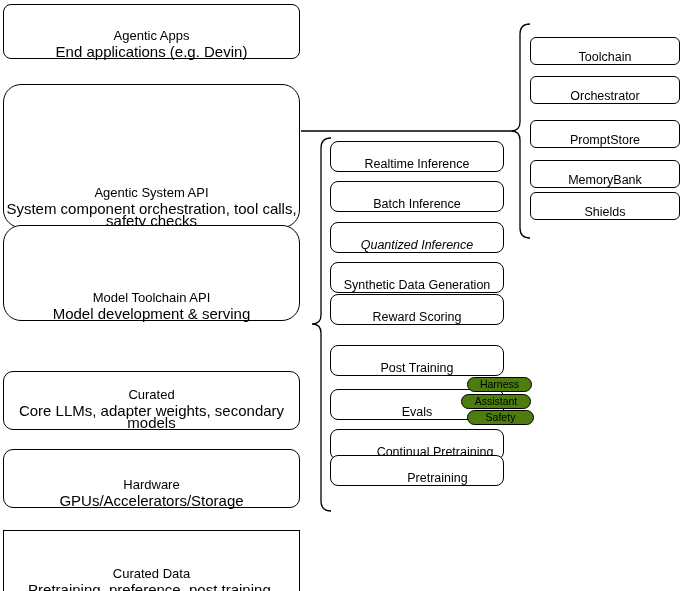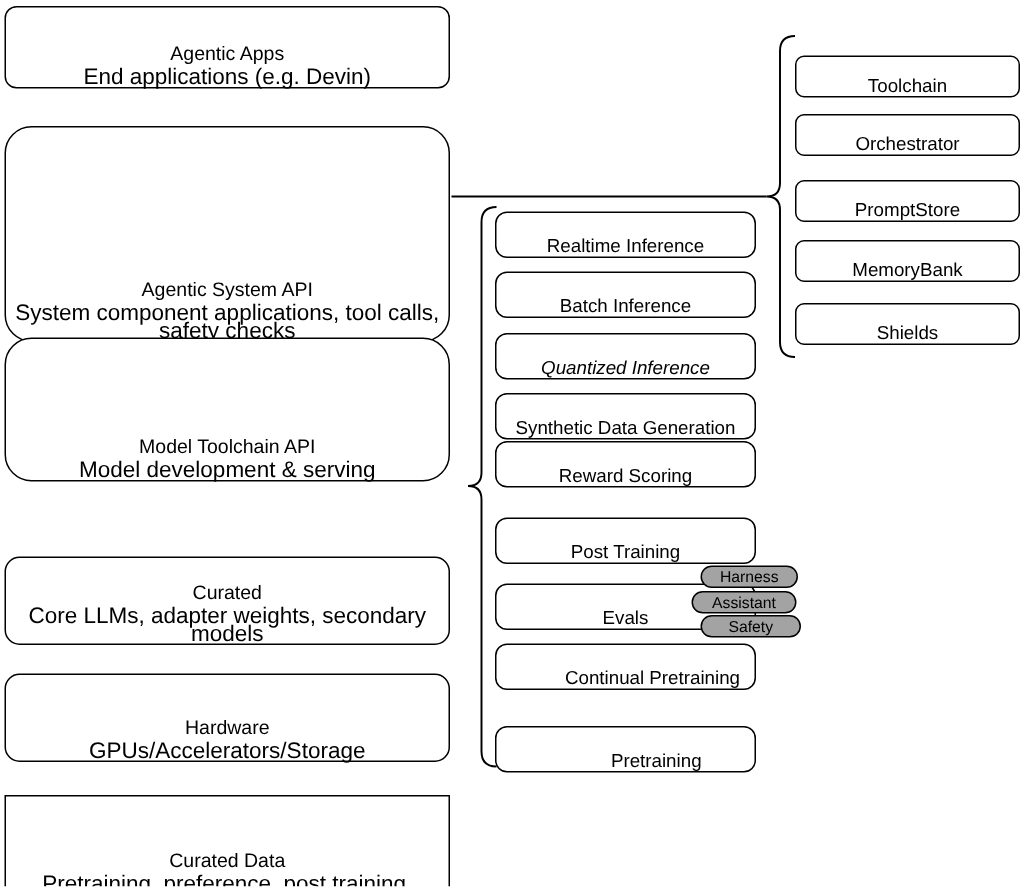--- a/index.html
+++ b/index.html
@@ -11,22 +11,22 @@
     position:absolute;background:#fff;border:1.3px solid #000;
     display:flex;flex-direction:column;align-items:center;justify-content:flex-end;
     text-align:center;box-sizing:border-box;
   }
   .stack-node{left:3px;width:297px;}
   .stack-node .title{font-size:13px;line-height:15px;}
   .stack-node .subtitle{font-size:15px;line-height:12px;margin-top:3px;}
   .mid-node{left:330px;width:174px;height:31px;border-radius:8px;font-size:12.5px;}
   .right-node{left:530px;width:150px;height:28px;border-radius:6px;font-size:12.5px;}
   .pill{
-    position:absolute;background:#a3a3a3;border:1.2px solid #000;border-radius:9px;
-    display:flex;align-items:center;justify-content:center;
+    position:absolute;background:#4d7c0f;border:1.2px solid #000;border-radius:9px;
+    display:flex;justify-content:center;
     font-size:10.5px;z-index:5;box-sizing:border-box;
   }
   #wires{position:absolute;left:0;top:0;z-index:1;pointer-events:none;}
   .node,.pill{z-index:2;}
 </style>
 </head>
 <body>
 
 <div id="canvas">
 
@@ -36,21 +36,21 @@
     <path d="M331 138 Q321 138 321 148 L321 315 Q321 324 312 324 Q321 324 321 333 L321 501 Q321 511 331 511" fill="none" stroke="#000" stroke-width="1.3"></path>
   </svg>
 
   <div class="node stack-node" style="top:4px;height:55px;border-radius:8px;">
     <div class="title">Agentic Apps</div>
     <div class="subtitle">End applications (e.g. Devin)</div>
   </div>
 
   <div class="node stack-node" style="top:84px;height:144px;border-radius:18px;">
     <div class="title">Agentic System API</div>
-    <div class="subtitle">System component applications, tool calls, safety checks</div>
+    <div class="subtitle">System component orchestration, tool calls, safety checks</div>
   </div>
 
   <div class="node stack-node" style="top:225px;height:96px;border-radius:18px;">
     <div class="title">Model Toolchain API</div>
     <div class="subtitle">Model development &amp; serving</div>
   </div>
 
   <div class="node stack-node" style="top:371px;height:59px;border-radius:10px;">
     <div class="title">Curated</div>
     <div class="subtitle">Core LLMs, adapter weights, secondary models</div>
@@ -83,21 +83,21 @@
   </div>
   <div class="node mid-node" style="top:345px;">
     <span>Post Training</span>
   </div>
   <div class="node mid-node" style="top:389px;">
     <span>Evals</span>
   </div>
   <div class="node mid-node" style="top:429px;padding-left:36px;">
     <span>Continual Pretraining</span>
   </div>
-  <div class="node mid-node" style="top:484px;padding-left:41px;">
+  <div class="node mid-node" style="top:455px;padding-left:41px;">
     <span>Pretraining</span>
   </div>
 
   <div class="pill" style="left:467px;top:377px;width:65px;height:15px;">
     <span>Harness</span>
   </div>
   <div class="pill" style="left:461px;top:394px;width:70px;height:15px;">
     <span>Assistant</span>
   </div>
   <div class="pill" style="left:467px;top:410px;width:67px;height:15px;">
@@ -109,17 +109,17 @@
   </div>
   <div class="node right-node" style="top:76px;">
     <span>Orchestrator</span>
   </div>
   <div class="node right-node" style="top:120px;">
     <span>PromptStore</span>
   </div>
   <div class="node right-node" style="top:160px;">
     <span>MemoryBank</span>
   </div>
-  <div class="node right-node" style="top:202px;">
+  <div class="node right-node" style="top:192px;">
     <span>Shields</span>
   </div>
 
 </div>
 
 </body></html>

